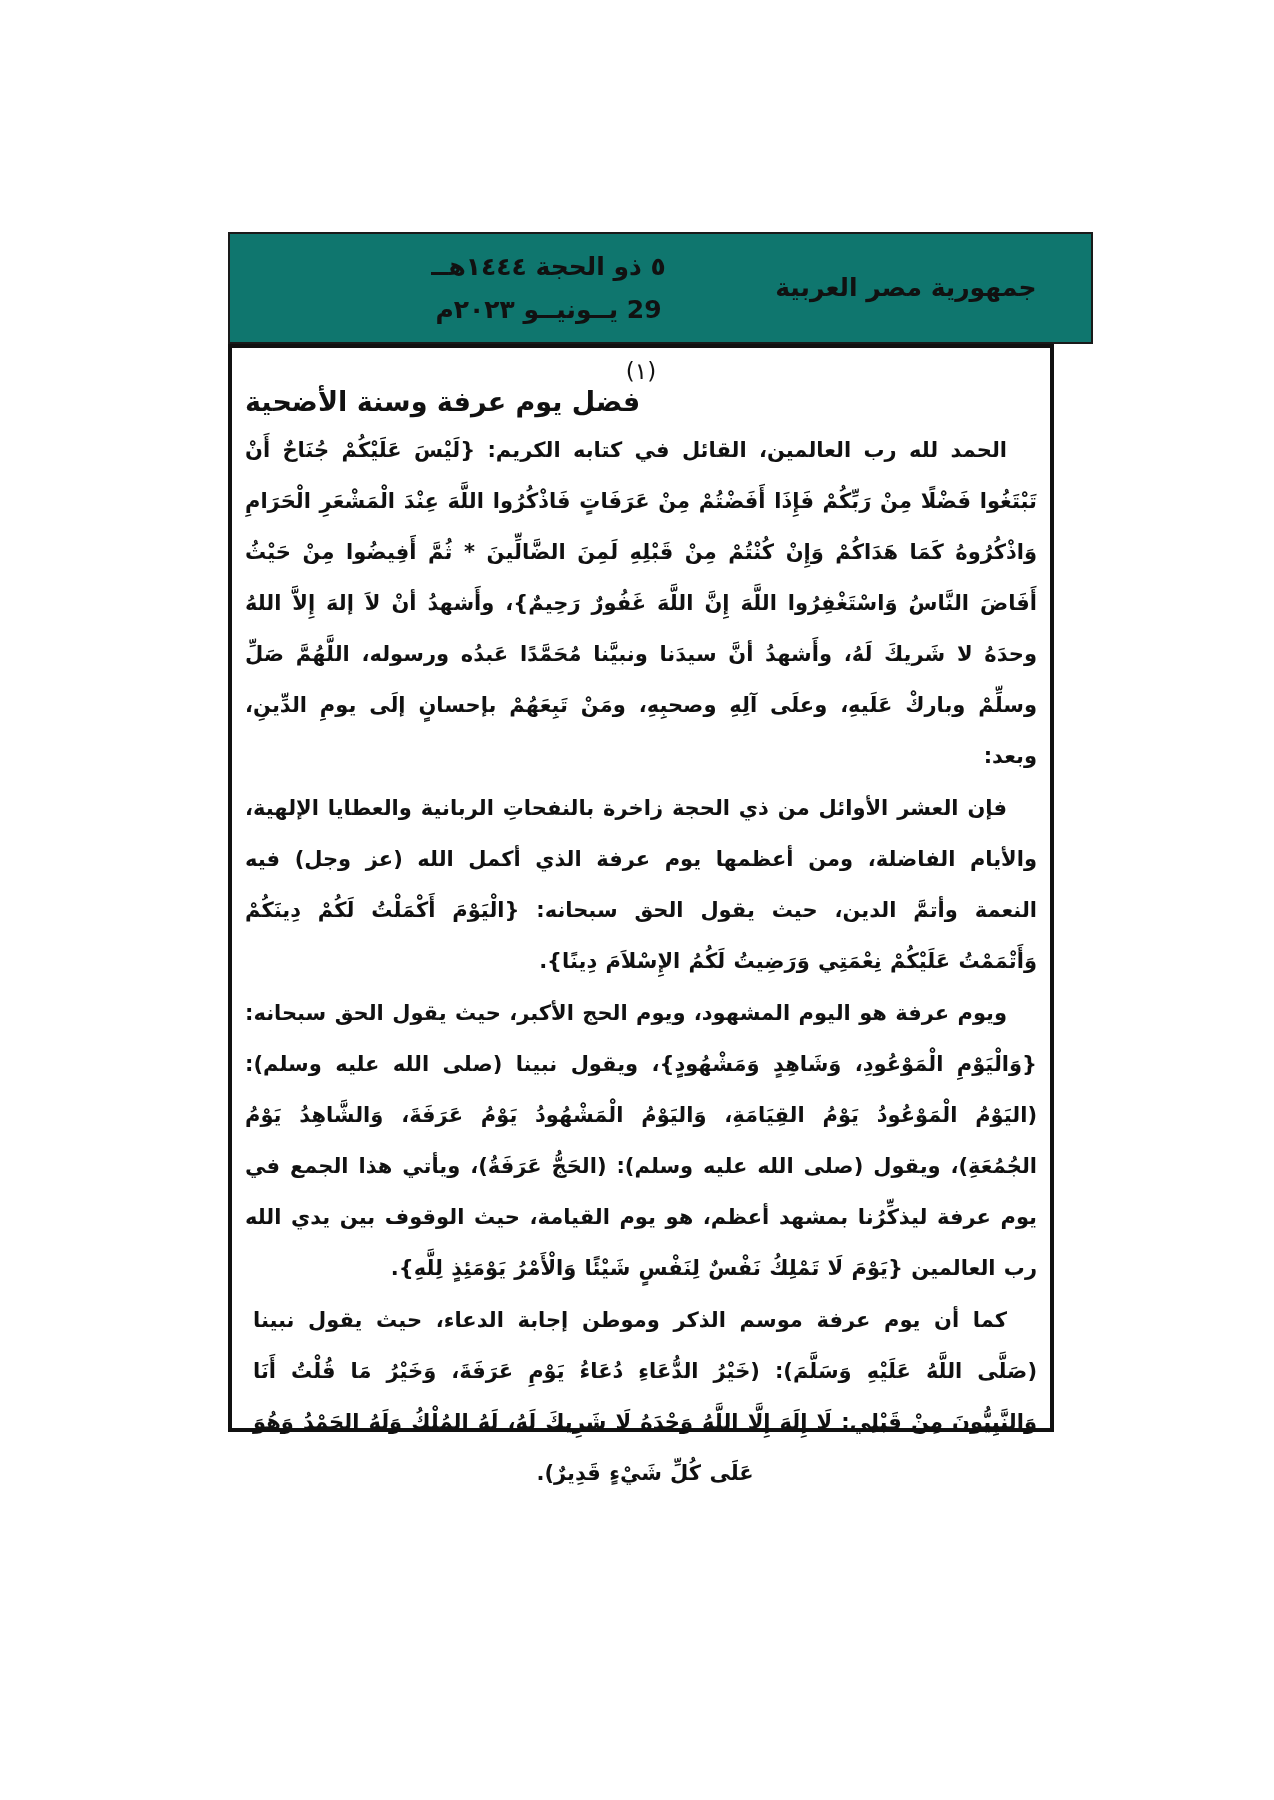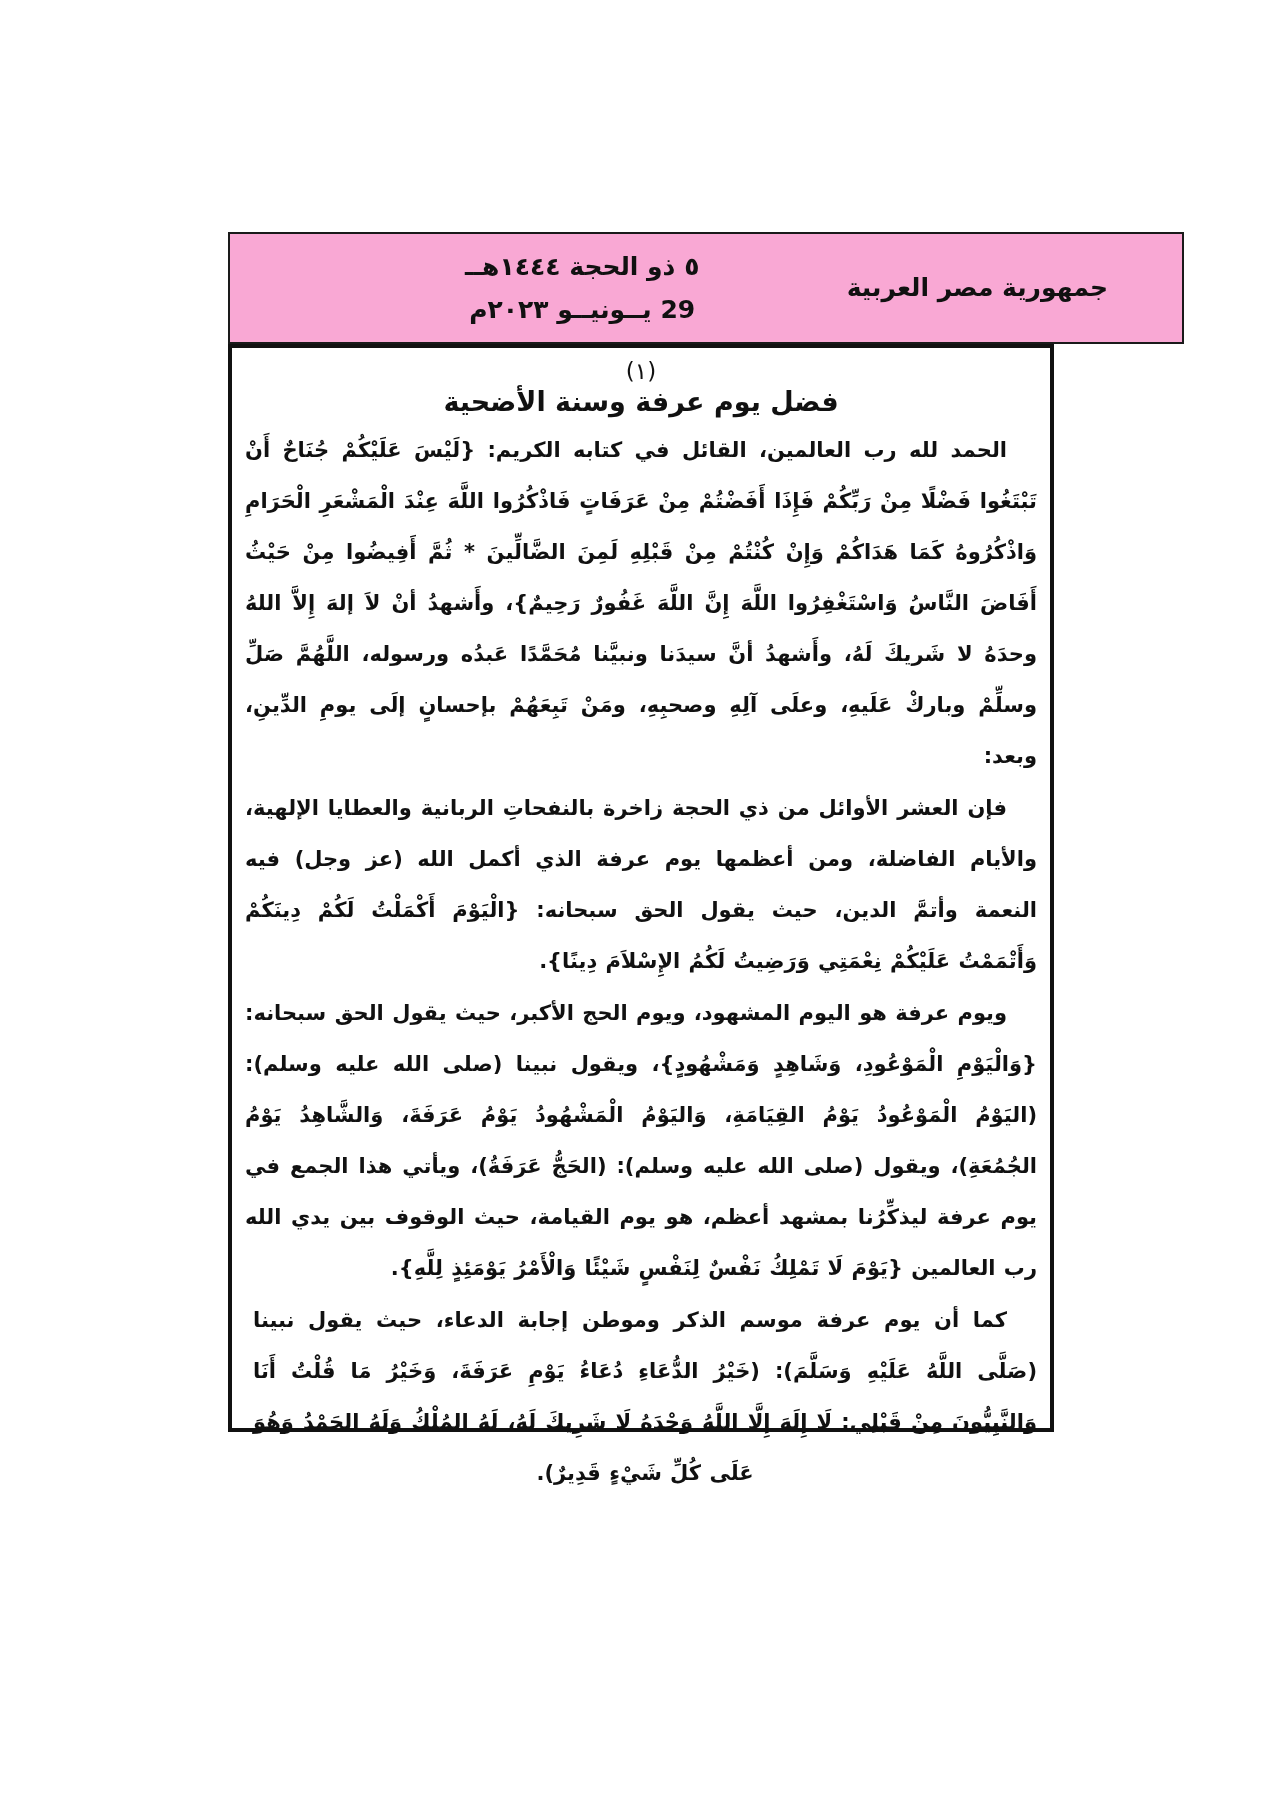--- a/index.html
+++ b/index.html
@@ -12,24 +12,24 @@
     overflow: hidden;
   }
   .page {
     position: absolute; inset: 0;
     background: #ffffff;
   }
   
   .header-box {
     position: absolute;
     left: 228px; top: 232px;
-    width: 956px; height: 112px;
+    width: 865px; height: 112px;
     border: 2px solid #1a1a1a;
     box-sizing: border-box;
-    background: #f9a8d4;
+    background: #0f766e;
   }
   .header-grid {
     direction: ltr;
     display: grid;
     grid-template-columns: 17% 40% 43%;
     height: 100%;
     align-items: center;
   }
   .header-col {
     direction: rtl;
@@ -56,21 +56,21 @@
     direction: rtl;
     padding: 6px 13px 10px 13px;
   }
   .page-number {
     text-align: center;
     font-size: 23px;
     font-weight: normal;
     margin: 4px 0 2px 0;
   }
   .doc-title {
-    text-align: center;
+    text-align: left;
     font-size: 27px;
     font-weight: bold;
     margin: 2px 0 8px 0;
   }
   .para {
     font-size: 21px;
     font-weight: bold;
     line-height: 51px;
     text-align: justify;
     text-justify: inter-word;

